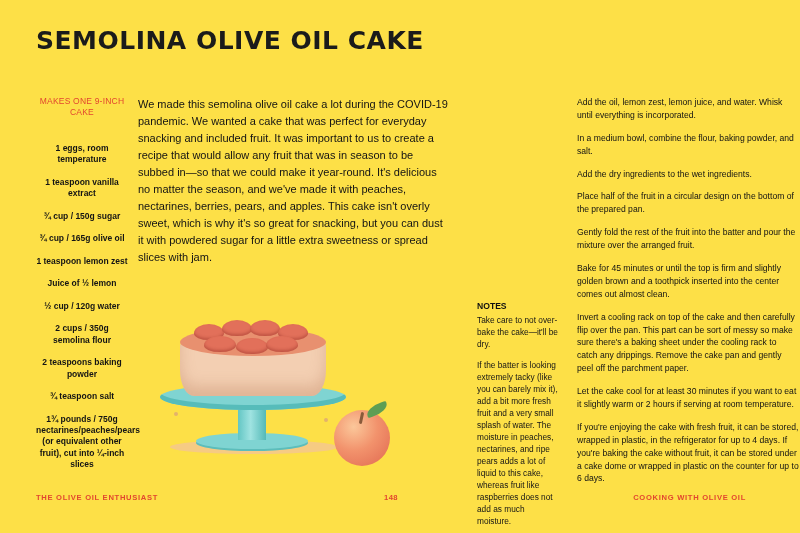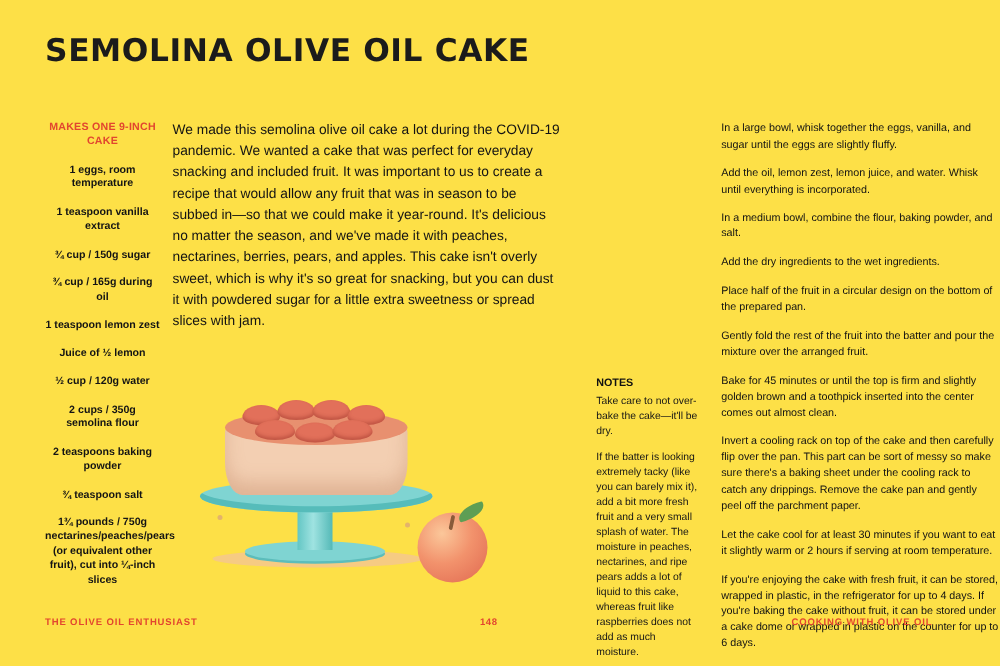--- a/index.html
+++ b/index.html
@@ -47,26 +47,26 @@
   
   .col-ingredients {
     position: absolute;
     left: 2px;
     top: 0;
     width: 92px;
     text-align: center;
   }
   .yield {
     color: #e2462f;
-    font-weight: bold;
+    font-weight: normal;
     font-size: 8.5px;
     line-height: 1.35;
     letter-spacing: 0.2px;
     text-transform: uppercase;
-    margin-bottom: 11px;
+    margin-bottom: 24px;
   }
   .ing-item {
     font-size: 8.5px;
     line-height: 1.35;
     color: #141414;
     font-weight: bold;
     margin-bottom: 11px;
   }
 
   
@@ -250,21 +250,21 @@
 
     <h1 class="title">Semolina Olive Oil Cake</h1>
 
     <div class="columns">
 
       <div class="col-ingredients">
         <div class="yield">Makes one 9-inch cake</div>
         <div class="ing-item">1 eggs, room temperature</div>
         <div class="ing-item">1 teaspoon vanilla extract</div>
         <div class="ing-item">¾ cup / 150g sugar</div>
-        <div class="ing-item">¾ cup / 165g during oil</div>
+        <div class="ing-item">¾ cup / 165g olive oil</div>
         <div class="ing-item">1 teaspoon lemon zest</div>
         <div class="ing-item">Juice of ½ lemon</div>
         <div class="ing-item">½ cup / 120g water</div>
         <div class="ing-item">2 cups / 350g semolina flour</div>
         <div class="ing-item">2 teaspoons baking powder</div>
         <div class="ing-item">¾ teaspoon salt</div>
         <div class="ing-item">1¾ pounds / 750g nectarines/peaches/pears (or equivalent other fruit), cut into ¼-inch slices</div>
       </div>
 
       <div class="col-body">
@@ -294,21 +294,20 @@
         </div>
       </div>
 
       <div class="col-notes">
         <div class="notes-title">NOTES</div>
         <p class="notes-body">Take care to not over-bake the cake—it'll be dry.</p>
         <p class="notes-body">If the batter is looking extremely tacky (like you can barely mix it), add a bit more fresh fruit and a very small splash of water. The moisture in peaches, nectarines, and ripe pears adds a lot of liquid to this cake, whereas fruit like raspberries does not add as much moisture.</p>
       </div>
 
       <div class="col-method">
-        <p class="step">In a large bowl, whisk together the eggs, vanilla, and sugar until the eggs are slightly fluffy.</p>
         <p class="step">Add the oil, lemon zest, lemon juice, and water. Whisk until everything is incorporated.</p>
         <p class="step">In a medium bowl, combine the flour, baking powder, and salt.</p>
         <p class="step">Add the dry ingredients to the wet ingredients.</p>
         <p class="step">Place half of the fruit in a circular design on the bottom of the prepared pan.</p>
         <p class="step">Gently fold the rest of the fruit into the batter and pour the mixture over the arranged fruit.</p>
         <p class="step">Bake for 45 minutes or until the top is firm and slightly golden brown and a toothpick inserted into the center comes out almost clean.</p>
         <p class="step">Invert a cooling rack on top of the cake and then carefully flip over the pan. This part can be sort of messy so make sure there's a baking sheet under the cooling rack to catch any drippings. Remove the cake pan and gently peel off the parchment paper.</p>
         <p class="step">Let the cake cool for at least 30 minutes if you want to eat it slightly warm or 2 hours if serving at room temperature.</p>
         <p class="step">If you're enjoying the cake with fresh fruit, it can be stored, wrapped in plastic, in the refrigerator for up to 4 days. If you're baking the cake without fruit, it can be stored under a cake dome or wrapped in plastic on the counter for up to 6 days.</p>
       </div>

